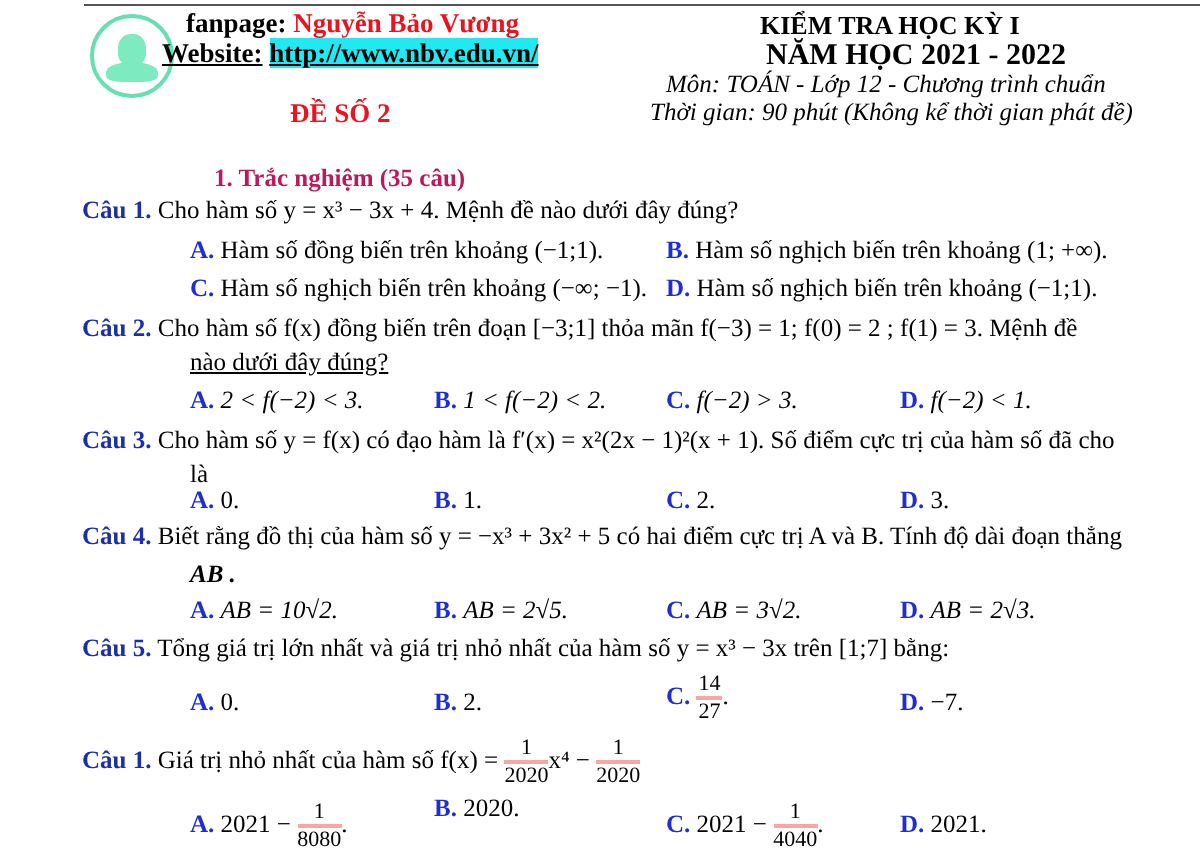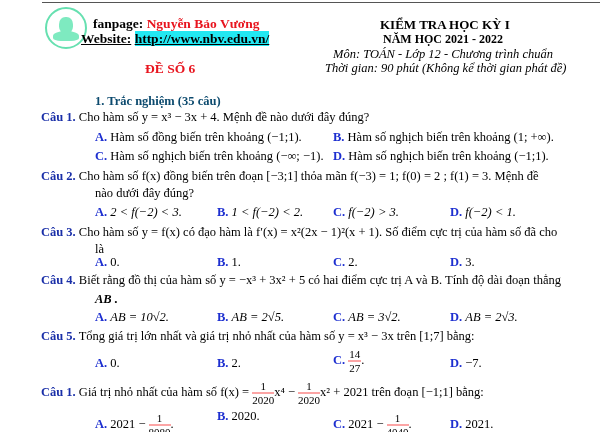--- a/index.html
+++ b/index.html
@@ -1,18 +1,18 @@
 <!DOCTYPE html>
 <html><head>
 <meta charset="utf-8">
 <style>
   html, body { margin:0; padding:0; background:#fff; }
   body { width:600px; height:432px; position:relative; overflow:hidden;
          font-family:"Liberation Serif", serif; color:#000; font-size:12.5px; }
-  .abs { position:absolute; white-space:nowrap;margin-top:12px; }
+  .abs { position:absolute; white-space:nowrap; }
   .topline { position:absolute; left:42px; top:2px; width:558px; height:1px; background:#555; }
   .logo { position:absolute; left:45px; top:7px; width:42px; height:42px; border-radius:50%;
           border:2px solid #66e0b0; box-sizing:border-box; }
   .logo .head { position:absolute; left:12px; top:8px; width:14px; height:16px; background:#7eeac0; border-radius:45% 45% 40% 40%; }
   .logo .body { position:absolute; left:6px; top:22px; width:26px; height:10px; background:#7eeac0; border-radius:50% 50% 30% 30%; }
   .hdr-left { text-align:center; font-weight:bold; font-size:13.5px; }
   .red { color:#e8141e; }
   .link { background:#22e8f2; text-decoration:underline; }
   .ul { text-decoration:underline; }
   .hdr-right { text-align:left; }
@@ -35,37 +35,37 @@
   </div>
 
 <div class="abs hdr-left" style="left:93px;top:4px;">
   <span>fanpage:</span>
   <span class="red">Nguyễn Bảo Vương</span>
 </div>
 <div class="abs hdr-left" style="left:81px;top:19px;">
   <span class="ul">Website:</span>
   <span class="link">http://www.nbv.edu.vn/</span>
 </div>
-<div class="abs hdr-left red" style="left:145px;top:49px;">ĐỀ SỐ 6</div>
+<div class="abs hdr-left red" style="left:145px;top:49px;">ĐỀ SỐ 2</div>
 
 <div class="abs hdr-right bold" style="left:380px;top:5px;font-size:13px;">KIỂM TRA HỌC KỲ I</div>
-<div class="abs hdr-right bold" style="left:383px;top:20px;font-size:12px;">NĂM HỌC 2021 - 2022</div>
+<div class="abs hdr-right bold" style="left:383px;top:20px;font-size:15px;">NĂM HỌC 2021 - 2022</div>
 <div class="abs ital" style="left:333px;top:35px;">Môn: TOÁN - Lớp 12 - Chương trình chuẩn</div>
 <div class="abs ital" style="left:325px;top:49px;">Thời gian: 90 phút (Không kể thời gian phát đề)</div>
 
-<div class="abs bold" style="left:95px;top:82px;color:#0c4a6e;text-align:right;">1. Trắc nghiệm (35 câu)</div>
+<div class="abs bold" style="left:107px;top:82px;color:#be185d;text-align:right;">1. Trắc nghiệm (35 câu)</div>
 
 <div class="abs" style="left:41px;top:98px;"><span class="navy">Câu 1.</span> <span>Cho hàm số y = x³ − 3x + 4. Mệnh đề nào dưới đây đúng?</span></div>
 <div class="abs" style="left:95px;top:118px;"><span class="blue">A.</span> <span>Hàm số đồng biến trên khoảng (−1;1).</span></div>
 <div class="abs" style="left:333px;top:118px;"><span class="blue">B.</span> <span>Hàm số nghịch biến trên khoảng (1; +∞).</span></div>
 <div class="abs" style="left:95px;top:137px;"><span class="blue">C.</span> <span>Hàm số nghịch biến trên khoảng (−∞; −1).</span></div>
 <div class="abs" style="left:333px;top:137px;"><span class="blue">D.</span> <span>Hàm số nghịch biến trên khoảng (−1;1).</span></div>
 
 <div class="abs" style="left:41px;top:157px;"><span class="navy">Câu 2.</span> <span>Cho hàm số f(x) đồng biến trên đoạn [−3;1] thỏa mãn f(−3) = 1; f(0) = 2 ; f(1) = 3. Mệnh đề</span></div>
-<div class="abs" style="left:95px;top:174px;">nào dưới đây đúng?</div>
+<div class="abs" style="left:95px;top:174px;text-decoration:underline;">nào dưới đây đúng?</div>
 <div class="abs" style="left:95px;top:193px;"><span class="blue">A.</span> <span class="m">2 &lt; f(−2) &lt; 3.</span></div>
 <div class="abs" style="left:217px;top:193px;"><span class="blue">B.</span> <span class="m">1 &lt; f(−2) &lt; 2.</span></div>
 <div class="abs" style="left:333px;top:193px;"><span class="blue">C.</span> <span class="m">f(−2) &gt; 3.</span></div>
 <div class="abs" style="left:450px;top:193px;"><span class="blue">D.</span> <span class="m">f(−2) &lt; 1.</span></div>
 
 <div class="abs" style="left:41px;top:213px;"><span class="navy">Câu 3.</span> <span>Cho hàm số y = f(x) có đạo hàm là f′(x) = x²(2x − 1)²(x + 1). Số điểm cực trị của hàm số đã cho</span></div>
 <div class="abs" style="left:95px;top:230px;">là</div>
 <div class="abs" style="left:95px;top:243px;"><span class="blue">A.</span> <span>0.</span></div>
 <div class="abs" style="left:217px;top:243px;"><span class="blue">B.</span> <span>1.</span></div>
 <div class="abs" style="left:333px;top:243px;"><span class="blue">C.</span> <span>2.</span></div>
@@ -77,17 +77,17 @@
 <div class="abs" style="left:217px;top:298px;"><span class="blue">B.</span> <span class="m">AB = 2√5.</span></div>
 <div class="abs" style="left:333px;top:298px;"><span class="blue">C.</span> <span class="m">AB = 3√2.</span></div>
 <div class="abs" style="left:450px;top:298px;"><span class="blue">D.</span> <span class="m">AB = 2√3.</span></div>
 
 <div class="abs" style="left:41px;top:317px;"><span class="navy">Câu 5.</span> <span>Tổng giá trị lớn nhất và giá trị nhỏ nhất của hàm số y = x³ − 3x trên [1;7] bằng:</span></div>
 <div class="abs" style="left:95px;top:344px;"><span class="blue">A.</span> <span>0.</span></div>
 <div class="abs" style="left:217px;top:344px;"><span class="blue">B.</span> <span>2.</span></div>
 <div class="abs" style="left:333px;top:336px;"><span class="blue">C.</span> <span class="frac"><span class="num">14</span><span>27</span></span><span>.</span></div>
 <div class="abs" style="left:450px;top:344px;"><span class="blue">D.</span> <span>−7.</span></div>
 
-<div class="abs" style="left:41px;top:368px;"><span class="navy">Câu 1.</span> <span>Giá trị nhỏ nhất của hàm số f(x) =</span> <span class="frac"><span class="num">1</span><span>2020</span></span><span>x⁴ −</span> <span class="frac"><span class="num">1</span><span>2020</span></span><span>x² + 2021 trên đoạn [−1;1] bằng:</span></div>
+<div class="abs" style="left:41px;top:368px;"><span class="navy">Câu 1.</span> <span>Giá trị nhỏ nhất của hàm số f(x) =</span> <span class="frac"><span class="num">1</span><span>2020</span></span><span>x⁴ −</span> <span class="frac"><span class="num">1</span><span>2020</span></span></div>
 <div class="abs" style="left:95px;top:400px;"><span class="blue">A.</span> <span>2021 −</span> <span class="frac"><span class="num">1</span><span>8080</span></span><span>.</span></div>
 <div class="abs" style="left:217px;top:397px;"><span class="blue">B.</span> <span>2020.</span></div>
 <div class="abs" style="left:333px;top:400px;"><span class="blue">C.</span> <span>2021 −</span> <span class="frac"><span class="num">1</span><span>4040</span></span><span>.</span></div>
 <div class="abs" style="left:450px;top:405px;"><span class="blue">D.</span> <span>2021.</span></div>
 
 </body></html>

